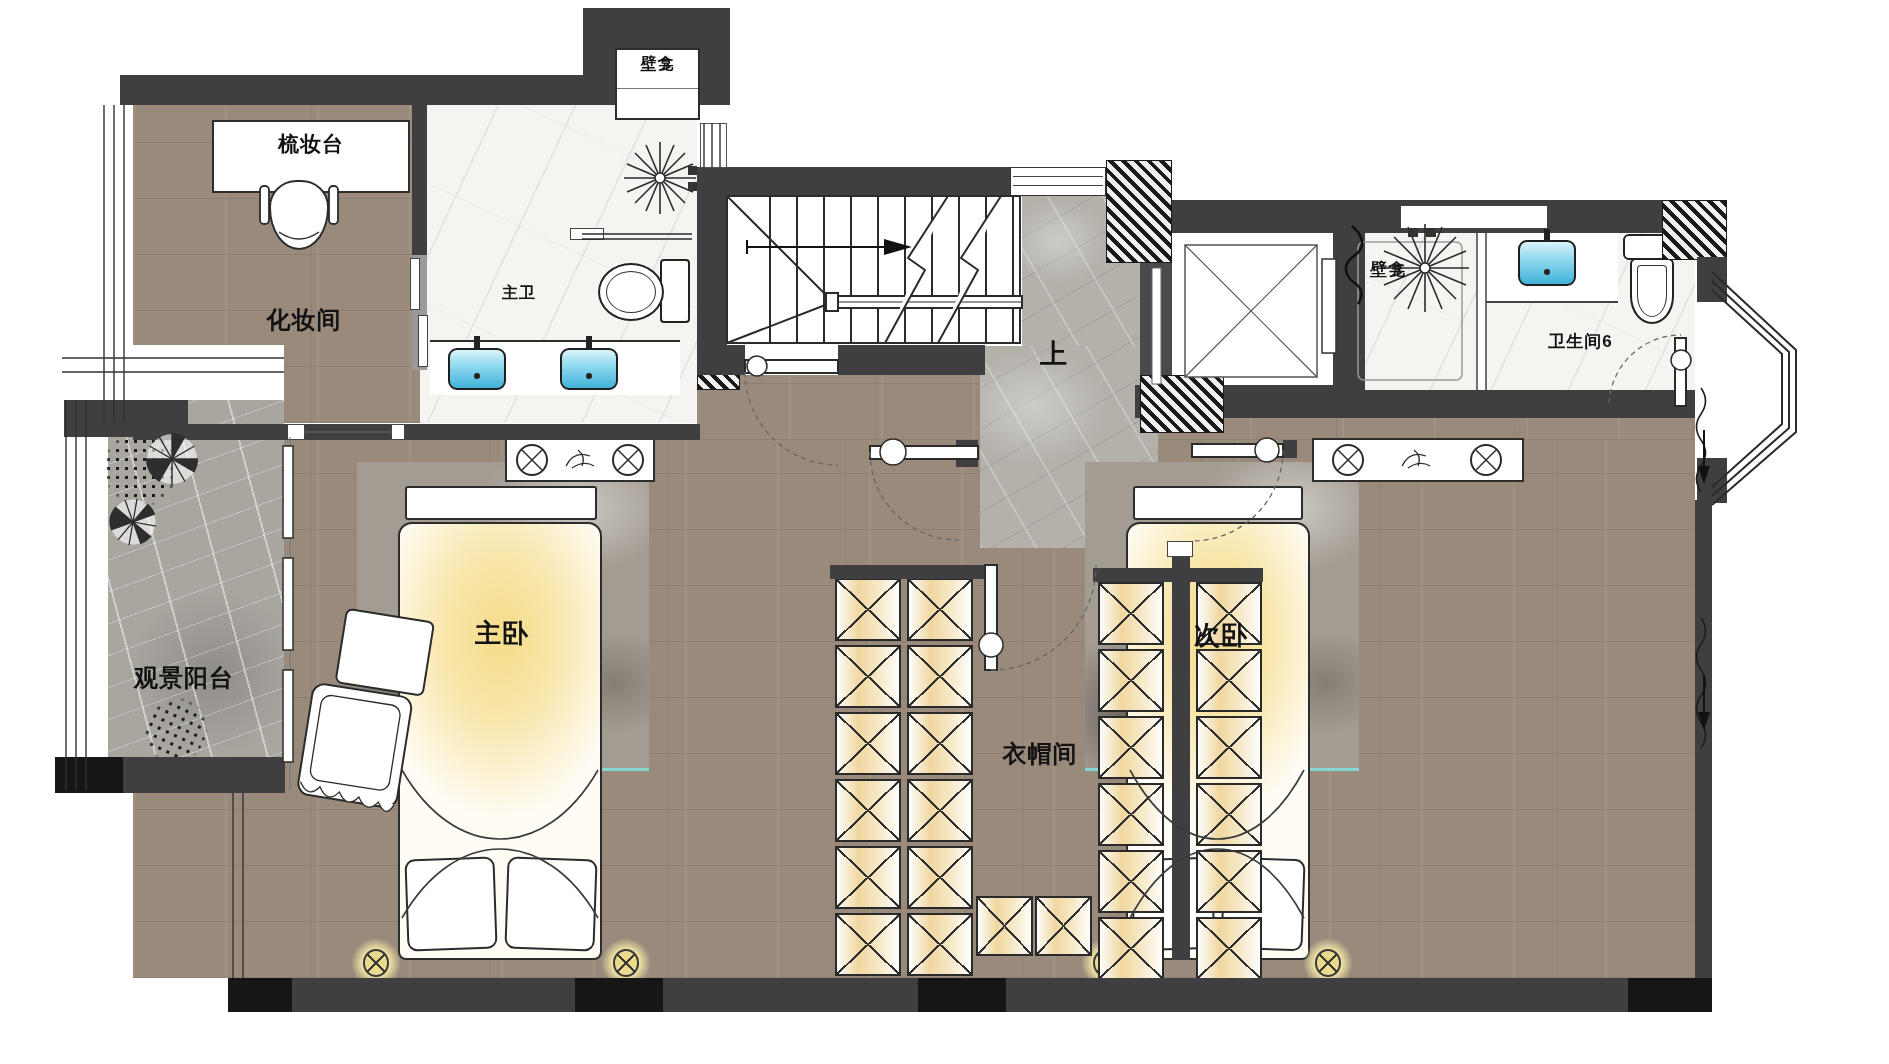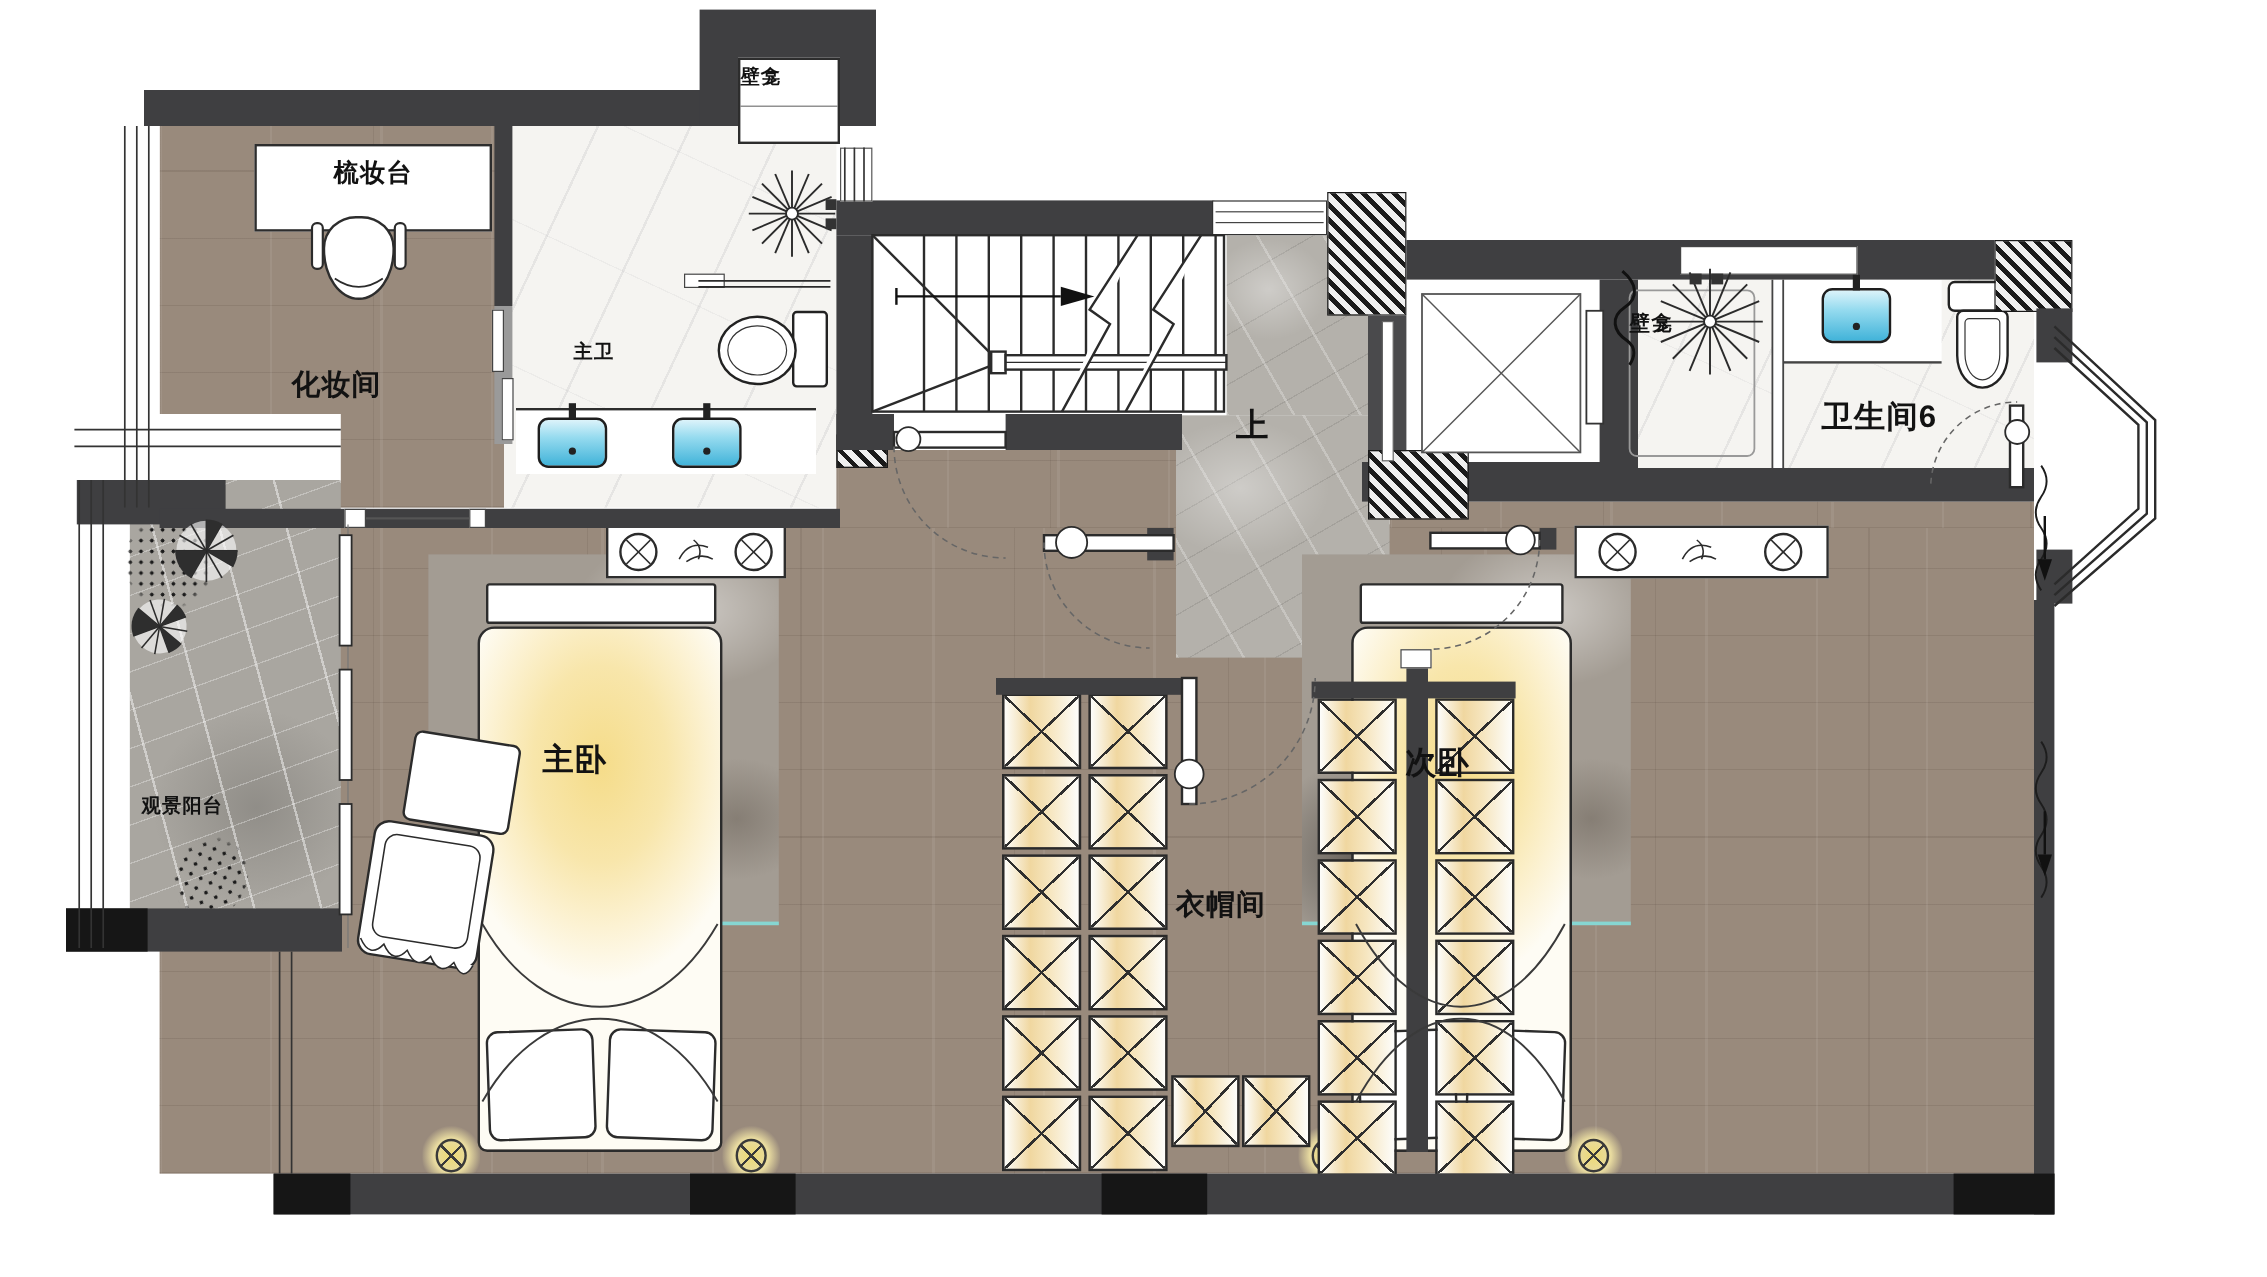--- a/index.html
+++ b/index.html
@@ -45,21 +45,21 @@
     linear-gradient(90deg,#fdfdfb 0%,#f0d7a0 35%,#f6e6c0 62%,#fdfdfb 100%);}
   .lamp{background:radial-gradient(circle,rgba(241,221,116,.95) 0%,rgba(246,233,166,.85) 42%,rgba(246,233,166,0) 72%);}
   .lamp i{position:absolute;inset:11px;border:2px solid #3a3a3a;border-radius:50%;background:
     linear-gradient(45deg,rgba(0,0,0,0) calc(50% - 1px),#3a3a3a calc(50% - 1px) calc(50% + 1px),rgba(0,0,0,0) calc(50% + 1px)),
     linear-gradient(-45deg,rgba(0,0,0,0) calc(50% - 1px),#3a3a3a calc(50% - 1px) calc(50% + 1px),rgba(0,0,0,0) calc(50% + 1px));}
   .sink{border:2px solid #1e1e1e;border-radius:9px;box-sizing:border-box;
     background:linear-gradient(180deg,#dcf3fa 0%,#96dbef 38%,#41b3d9 100%);}
   .shrub{background-image:radial-gradient(#1c1c1c 1.5px,rgba(0,0,0,0) 1.8px);background-size:9px 9px;
     border-radius:50%;-webkit-mask:radial-gradient(circle at 50% 50%,#000 58%,rgba(0,0,0,0) 74%);
     mask:radial-gradient(circle at 50% 50%,#000 58%,rgba(0,0,0,0) 74%);}
-  .lbl{position:absolute;font-weight:bold;color:#121212;white-space:nowrap;text-align:left;letter-spacing:1px;}
+  .lbl{position:absolute;font-weight:bold;color:#121212;white-space:nowrap;text-align:center;letter-spacing:1px;}
 </style>
 </head>
 <body>
 
 <div id="plan">
 
   <div class="abs z1 wood" style="left:133px;top:105px;width:287px;height:318px"></div>
   <div class="abs z1 marble" style="left:420px;top:105px;width:277px;height:318px"></div>
   <div class="abs z1 wood" style="left:133px;top:437px;width:1562px;height:541px"></div>
   <div class="abs z1 wood" style="left:697px;top:375px;width:288px;height:65px"></div>
@@ -429,19 +429,19 @@
     </g>
 
     <use href="#fanTree" transform="translate(172,459)"></use>
     <use href="#fanTree" transform="translate(133,522) scale(.9) rotate(40)"></use>
   </svg>
 
   <div class="lbl z6" style="left:243px;top:304px;width:122px;font-size:24px">化妆间</div>
   <div class="lbl z6" style="left:478px;top:283px;width:82px;font-size:16px">主卫</div>
   <div class="lbl z6" style="left:1030px;top:336px;width:48px;font-size:27px">上</div>
   <div class="lbl z6" style="left:1358px;top:258px;width:60px;font-size:17px">壁龛</div>
-  <div class="lbl z6" style="left:1518px;top:330px;width:125px;font-size:26px">卫生间6</div>
-  <div class="lbl z6" style="left:118px;top:662px;width:132px;font-size:16px">观景阳台</div>
+  <div class="lbl z6" style="left:1518px;top:330px;width:125px;font-size:17px">卫生间6</div>
+  <div class="lbl z6" style="left:118px;top:662px;width:132px;font-size:24px">观景阳台</div>
   <div class="lbl z6" style="left:452px;top:616px;width:100px;font-size:26px">主卧</div>
   <div class="lbl z6" style="left:980px;top:738px;width:120px;font-size:24px">衣帽间</div>
   <div class="lbl z6" style="left:1171px;top:618px;width:100px;font-size:26px">次卧</div>
 
 </div>
 
 </body></html>

